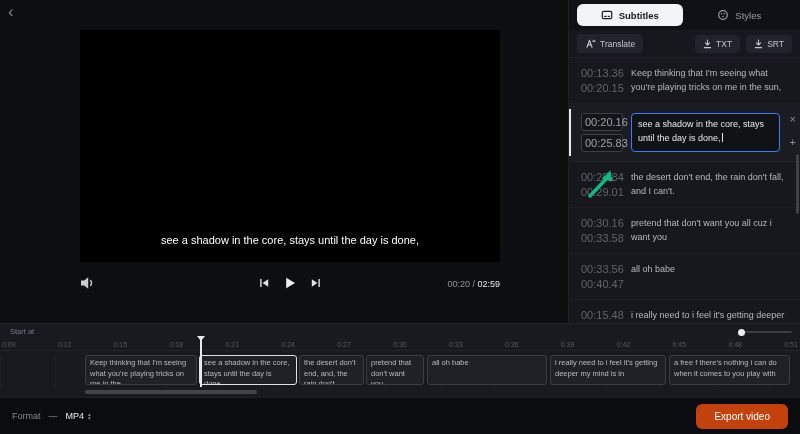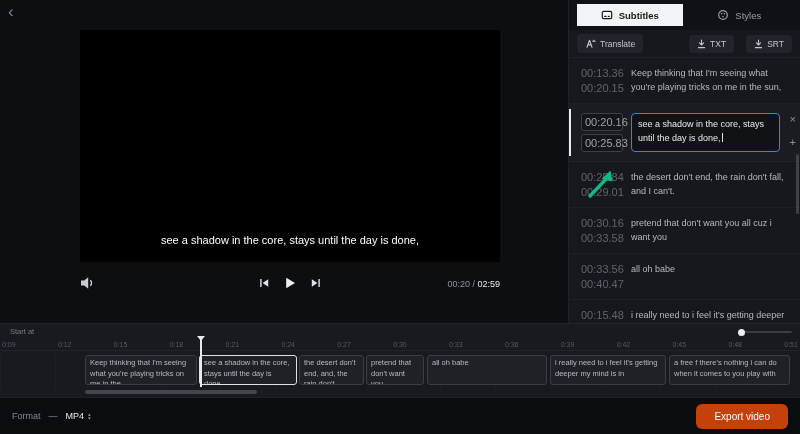--- a/index.html
+++ b/index.html
@@ -20,23 +20,23 @@
   .transport { position:absolute; left:50%; top:3px; transform:translateX(-50%);
                display:flex; gap:13px; align-items:center; }
   .timecode { position:absolute; right:0; top:6px; font-size:9px; color:#8f939a; }
   .timecode .dur { color:#e8e9ec; }
 
   
   .panel { width:232px; background:#17181d; border-left:1px solid #1f2026;
            position:relative; display:flex; flex-direction:column; }
   .tabs { height:30px; display:flex; align-items:center; gap:4px; padding:0 8px; background:#101116; }
   .tab { flex:1; height:22px; display:flex; align-items:center; justify-content:center;
-         gap:6px; font-size:9.5px; color:#9a9da5; border-radius:0; cursor:pointer; }
+         gap:6px; font-size:9.5px; color:#9a9da5; border-radius:6px; cursor:pointer; }
   .tab.active { background:#f2f3f6; color:#17181c; font-weight:bold; }
-  .toolbar { height:28px; display:flex; align-items:center; gap:12px; padding:0 8px;
+  .toolbar { height:28px; display:flex; align-items:center; gap:6px; padding:0 8px;
              border-bottom:1px solid #202128; }
   .chip { display:flex; align-items:center; gap:4px; background:#22242b; border-radius:4px;
           font-size:8.5px; color:#c3c6cd; padding:4px 8px; cursor:pointer; }
   .chip.translate { margin-right:auto; }
   .sublist { flex:1; overflow:hidden; position:relative; }
   .sub-row { display:flex; gap:8px; padding:9px 10px 9px 12px;
              border-bottom:1px solid rgba(255,255,255,0.03); cursor:pointer; }
   .times { width:42px; flex:none; font-size:11px; color:#60636b; display:flex;
            flex-direction:column; gap:3px; }
   .sub-text { flex:1; font-size:9px; line-height:1.5; color:#b5b8bf; }

